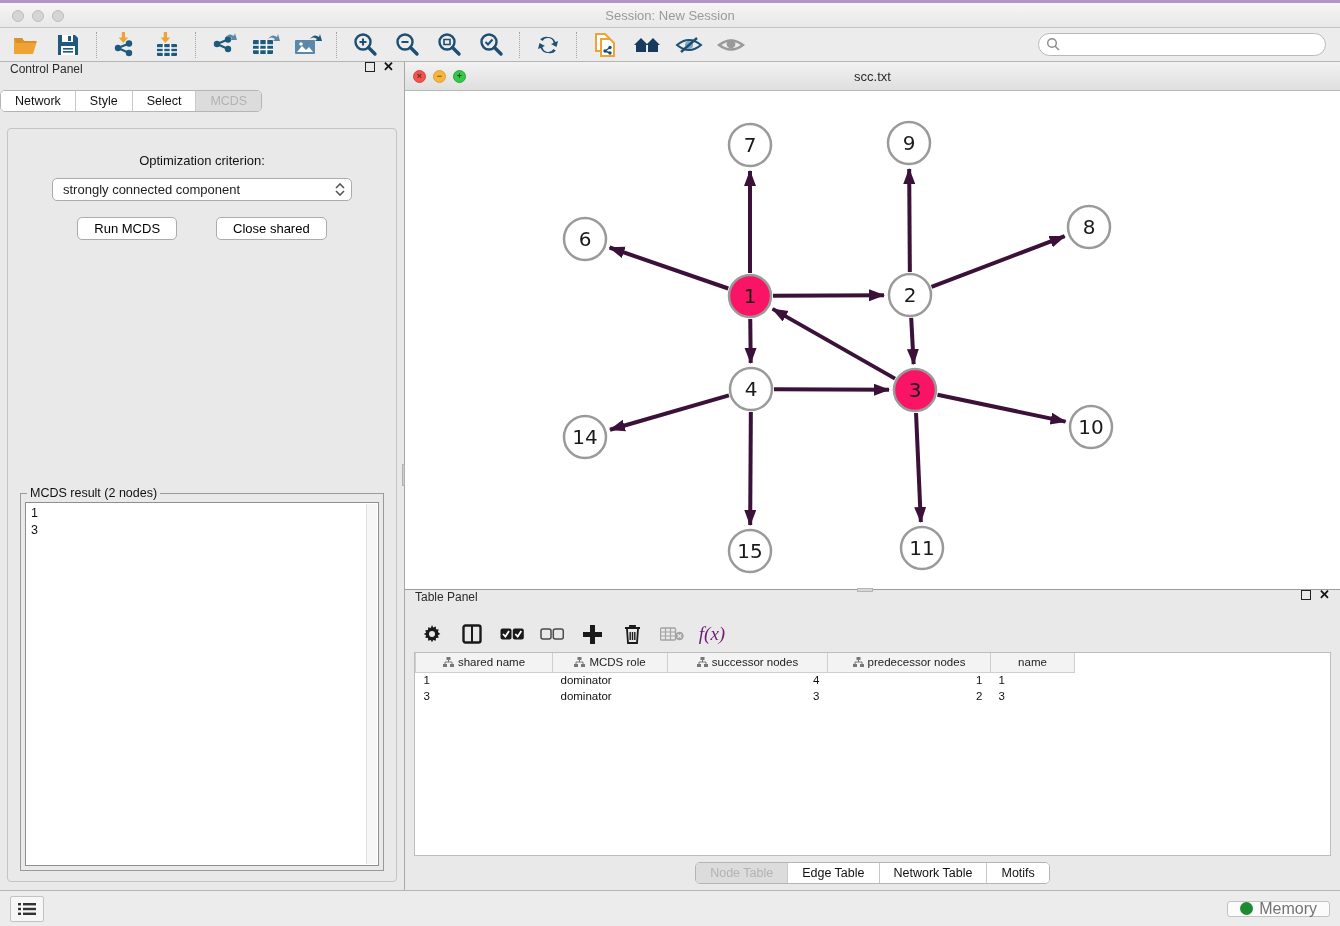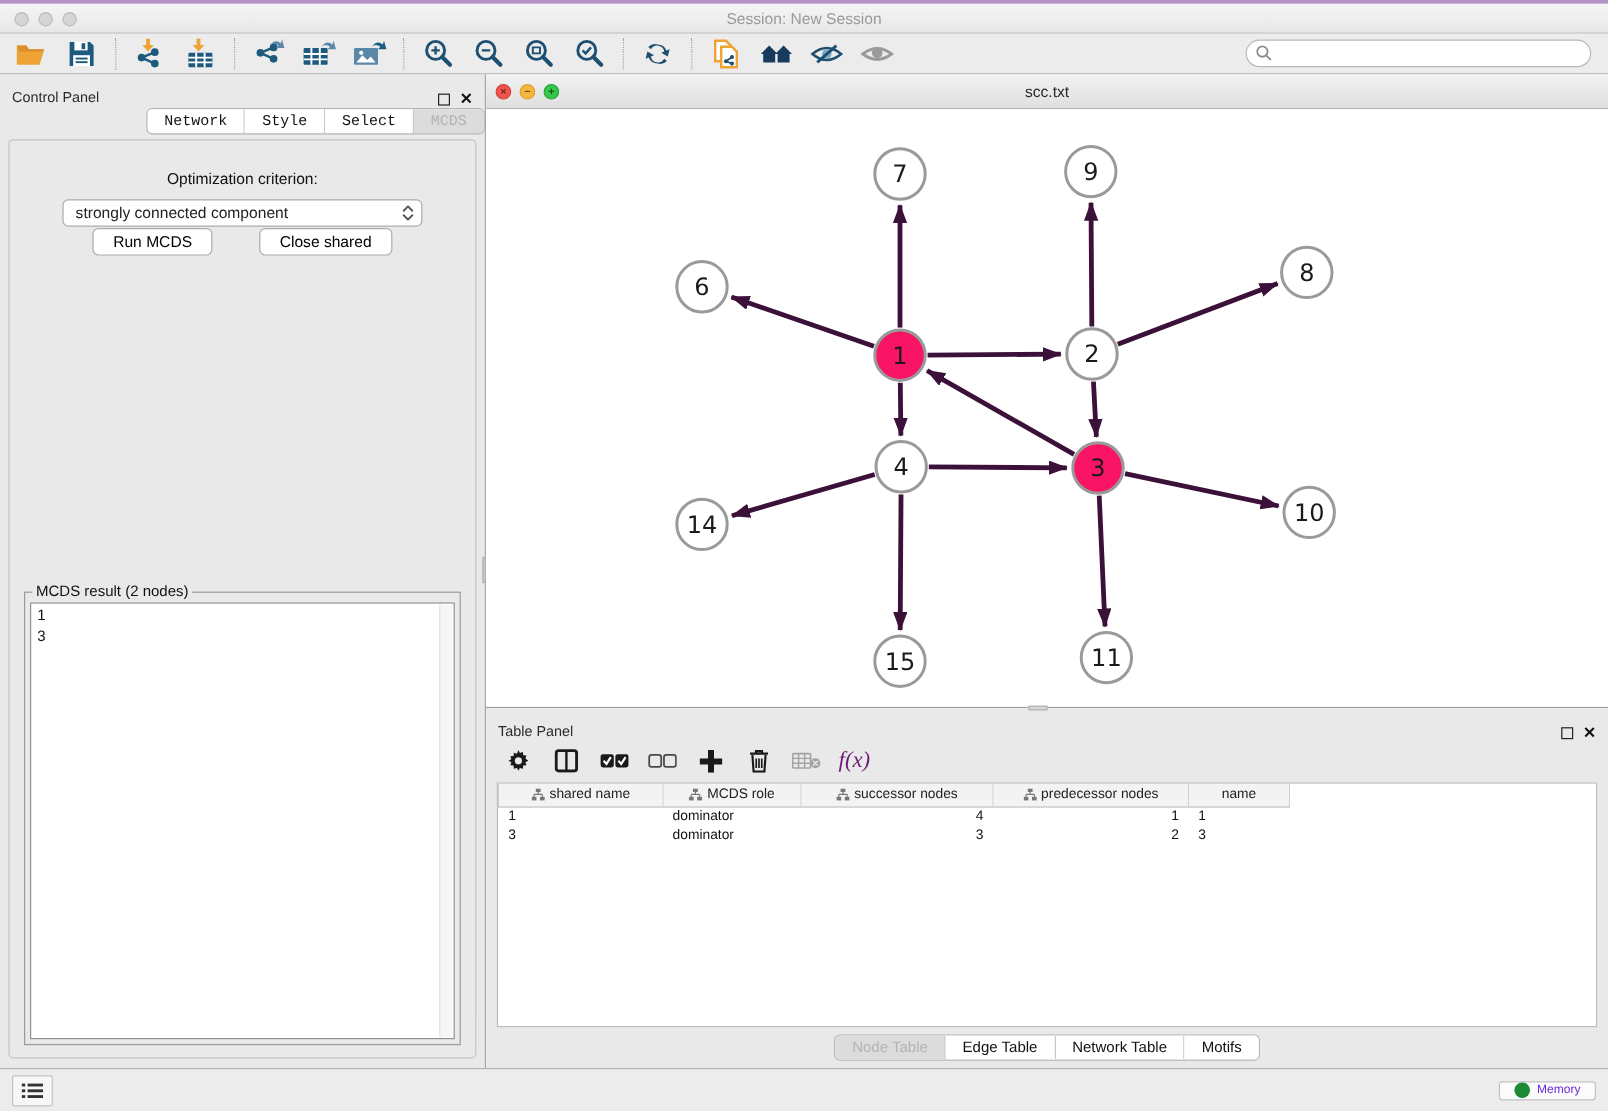--- a/index.html
+++ b/index.html
@@ -22,40 +22,40 @@
   .searchwrap { margin-left:auto; margin-right:6px; position:relative; }
   .search-input { width:288px; height:23px; border:1px solid #b9b9b9; border-radius:12px; background:#fff;
     padding:0 8px 0 26px; font-size:12px; outline:none; font-family:"Liberation Sans",sans-serif; }
   .search-glyph { position:absolute; left:8px; top:4px; }
 
   
   .content { flex:1; display:flex; min-height:0; }
 
   
   .control-panel { width:405px; background:#e9e9e9; border-right:1px solid #a8a8a8; display:flex; flex-direction:column; position:relative; }
-  .panel-header { height:26px; display:flex; align-items:flex-end; padding:0 10px; }
+  .panel-header { height:26px; display:flex; align-items:flex-start; padding:0 10px; }
   .panel-title { font-size:12px; color:#2b2b2b; }
   .panel-header .hicons { margin-left:auto; display:flex; gap:8px; align-items:center; }
   .float-box { width:10px; height:10px; border:1.5px solid #222; }
   .close-x { font-size:13px; font-weight:bold; color:#111; line-height:10px; }
 
-  .seg-tabs { display:flex; justify-content:flex-end; margin:2px 0 4px 0;font-family:Liberation Mono, monospace; }
+  .seg-tabs { display:flex; justify-content:flex-start; margin:2px 0 16px 0; }
   .seg { display:flex; border:1px solid #b4b4b4; border-radius:5px; overflow:hidden; background:#fff; }
   .seg-btn { padding:3px 14px; font-size:12.5px; background:#fff; color:#111; border-right:1px solid #c9c9c9; cursor:default; }
   .seg .seg-btn:last-child { border-right:none; }
   .seg-btn.disabled { background:#dcdcdc; color:#b3b3b3; }
 
   .cp-body { flex:1; margin:0 7px 8px 7px; border:1px solid #c4c4c4; border-radius:4px; background:#e9e9e9;
     display:flex; flex-direction:column; padding:10px 8px; }
   .opt-label { text-align:center; font-size:13px; margin:14px 0 10px 0; color:#111; }
   .dropdown { height:23px; margin:0 36px; background:#fff; border:1px solid #ababab; border-radius:5px;
     display:flex; align-items:center; padding:0 4px 0 10px; font-size:13px; cursor:default; }
   .dd-value { flex:1; }
   .dd-stepper { width:14px; display:flex; flex-direction:column; align-items:center; gap:1px; }
-  .cp-buttons { display:flex; justify-content:center; gap:39px; margin-top:1px;align-items:flex-end; }
+  .cp-buttons { display:flex; justify-content:center; gap:39px; margin-top:16px;align-items:flex-end; }
   .btn { background:#fff; border:1px solid #ababab; border-radius:5px; padding:3px 16px; font-size:13px; cursor:default; }
   .cp-spacer { flex:1; }
 
   .result-box { border:1px solid #9a9a9a; margin:0 4px; position:relative; padding:8px 4px 4px 4px; height:378px; }
   .result-legend { position:absolute; top:-8px; left:6px; background:#e9e9e9; font-size:12.5px; padding:0 3px; color:#111; }
   .result-inner { width:100%; height:100%; background:#fff; border:1px solid #8f8f8f; position:relative;
     font-size:12.5px; padding:2px 14px 2px 5px; line-height:17px; color:#111; }
   .result-scroll { position:absolute; right:1px; top:1px; bottom:1px; width:11px; background:#f6f6f6; border-left:1px solid #e0e0e0; }
 
   .vsplit-handle { position:absolute; right:-1px; top:402px; width:3px; height:22px; background:#cfcfcf; border:1px solid #b0b0b0; }
@@ -94,21 +94,21 @@
   .col0{width:137px;} .col1{width:115px;} .col2{width:160px;} .col3{width:163px;} .col4{width:84px;}
 
   .tp-footer { height:34px; display:flex; align-items:center; justify-content:center; }
 
   
   .statusbar { height:36px; background:#ececec; border-top:1px solid #b5b5b5;
     display:flex; align-items:center; padding:0 10px; }
   .list-btn { width:34px; height:26px; background:#f7f7f7; border:1px solid #c2c2c2; border-radius:2px;
     display:flex; align-items:center; justify-content:center; }
   .memory-btn { margin-left:auto; height:16px; background:#fbfbfb; border:1px solid #c2c2c2; border-radius:3px;
-    display:flex; align-items:center; gap:6px; padding:0 12px; font-size:10px; color:#6d28d9; }
+    display:flex; align-items:center; gap:6px; padding:0 12px; font-size:16px; color:#737373; }
   .mem-dot { width:13px; height:13px; border-radius:50%; background:#1d8a34; }
 
   svg text { font-family:"DejaVu Sans", sans-serif; }
 </style>
 </head>
 <body>
 
 <div class="app">
 
   <div class="titlebar">

